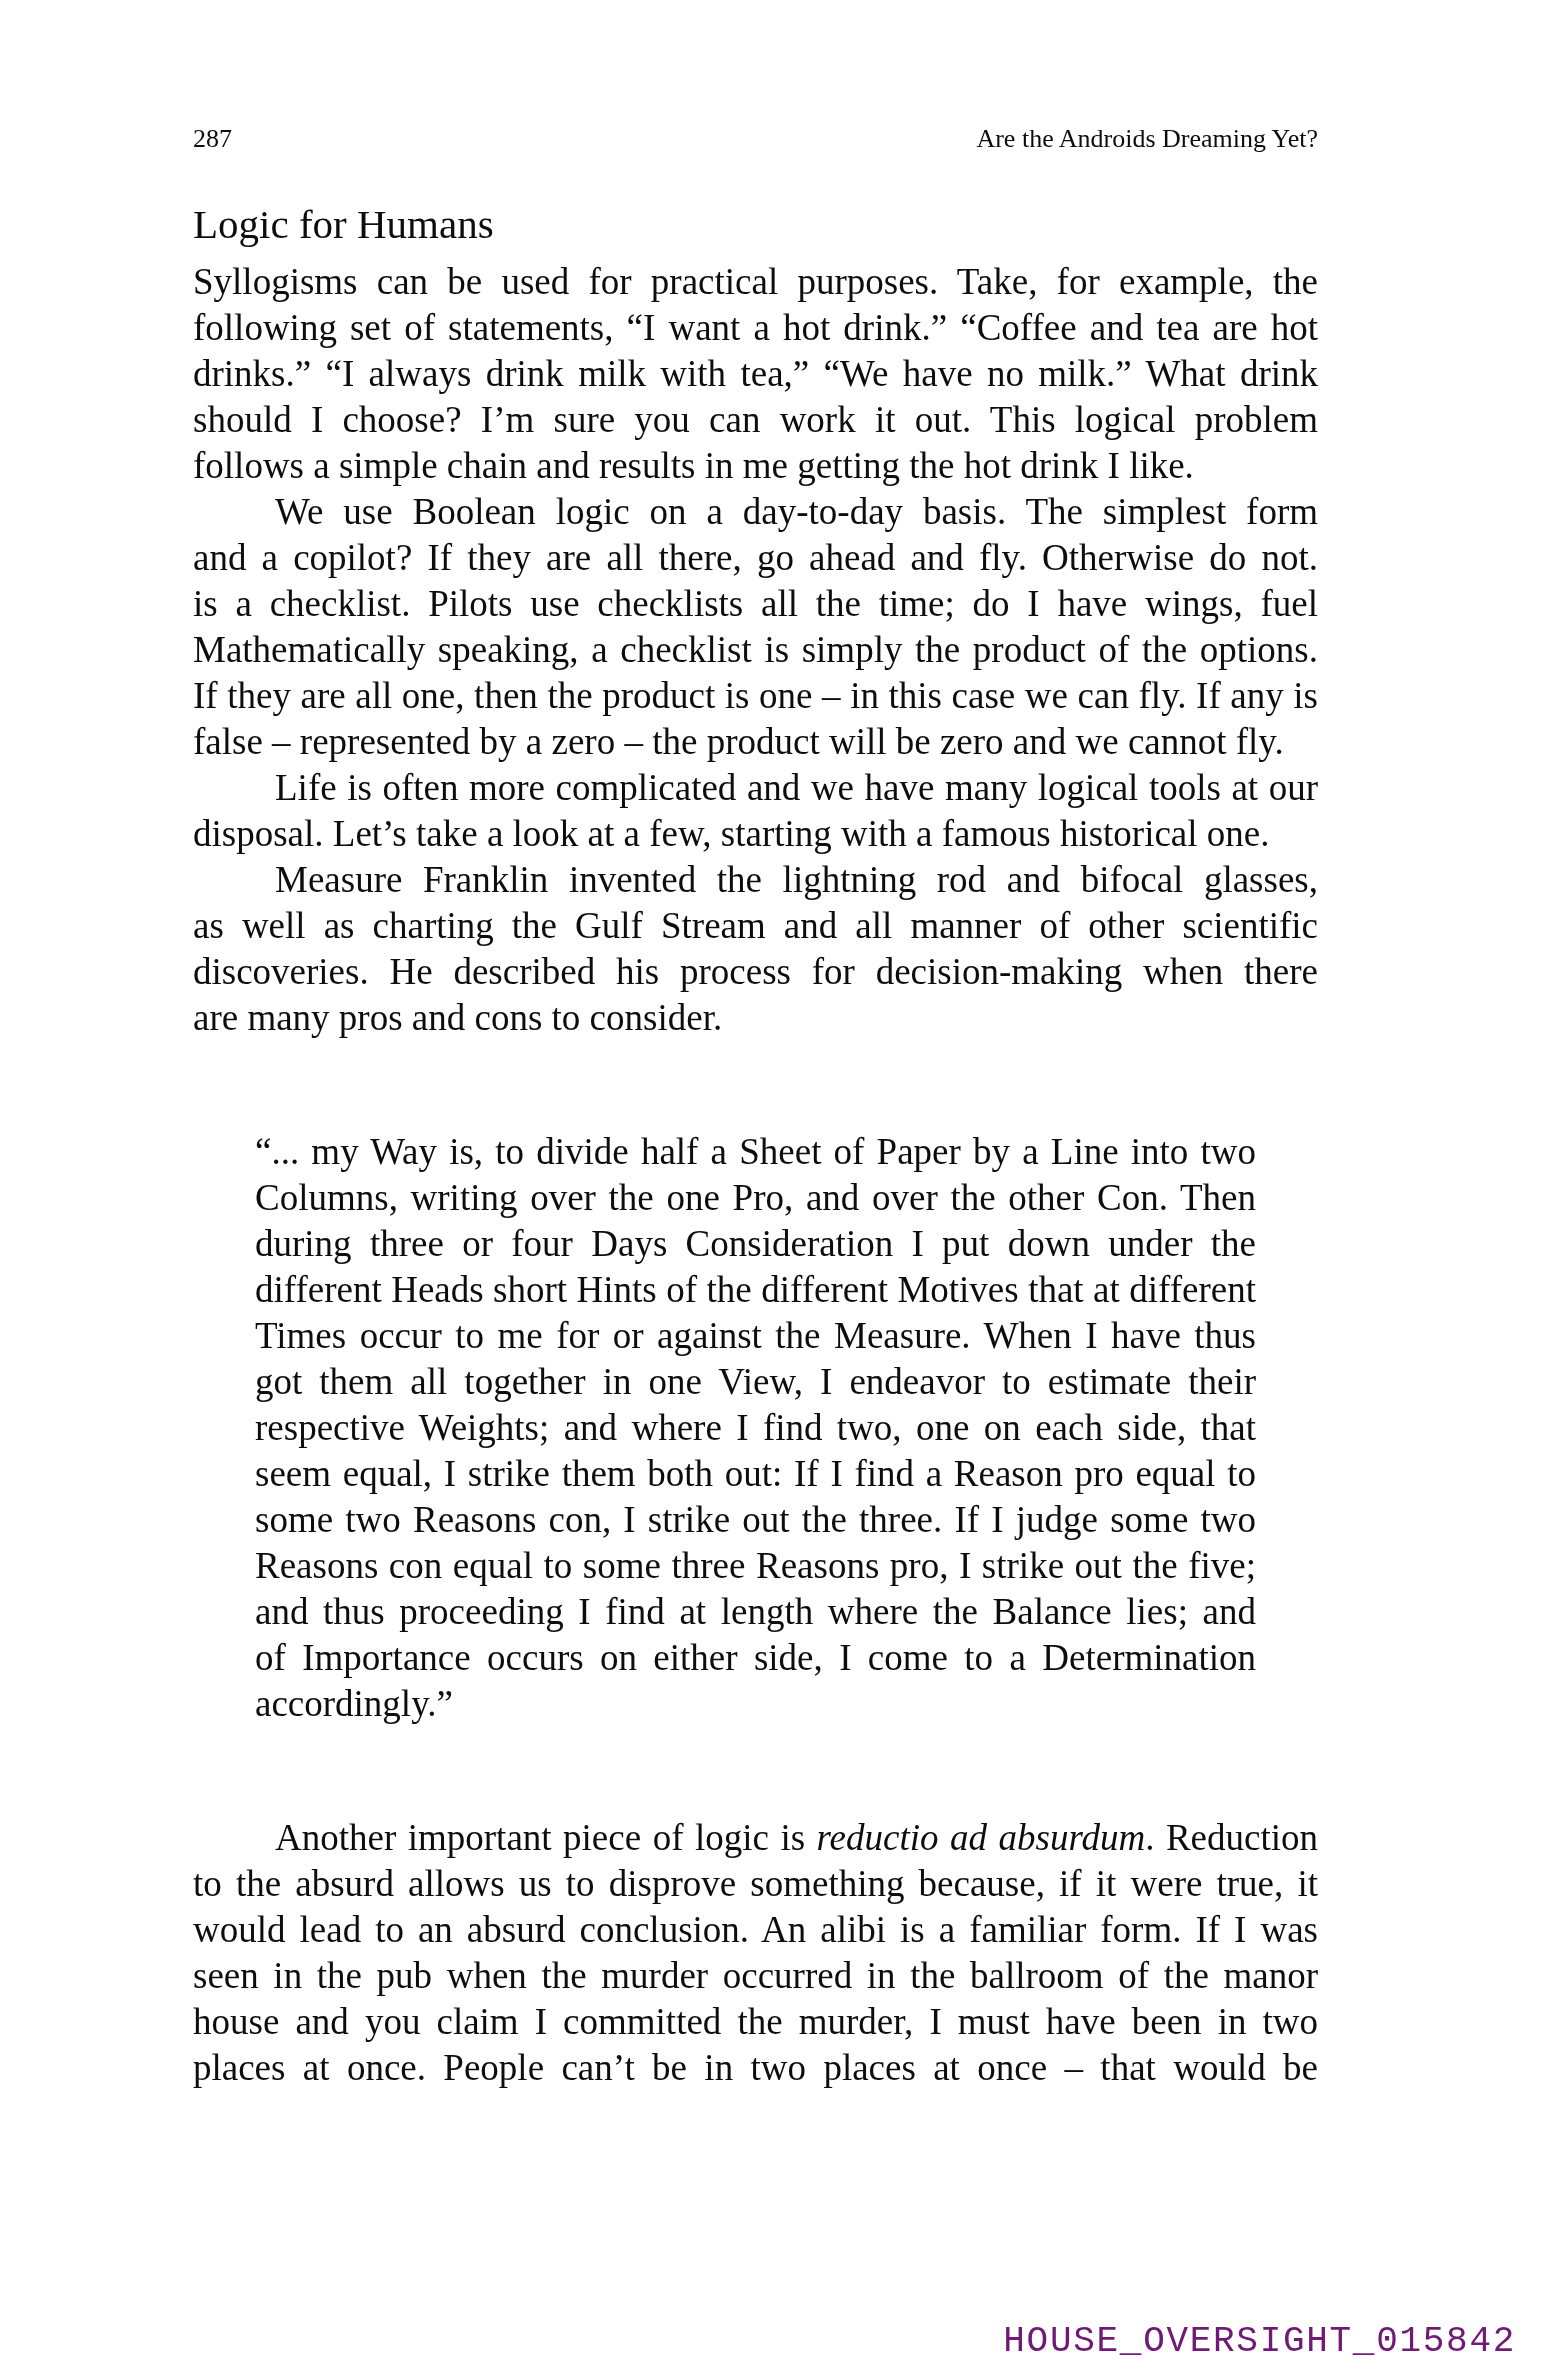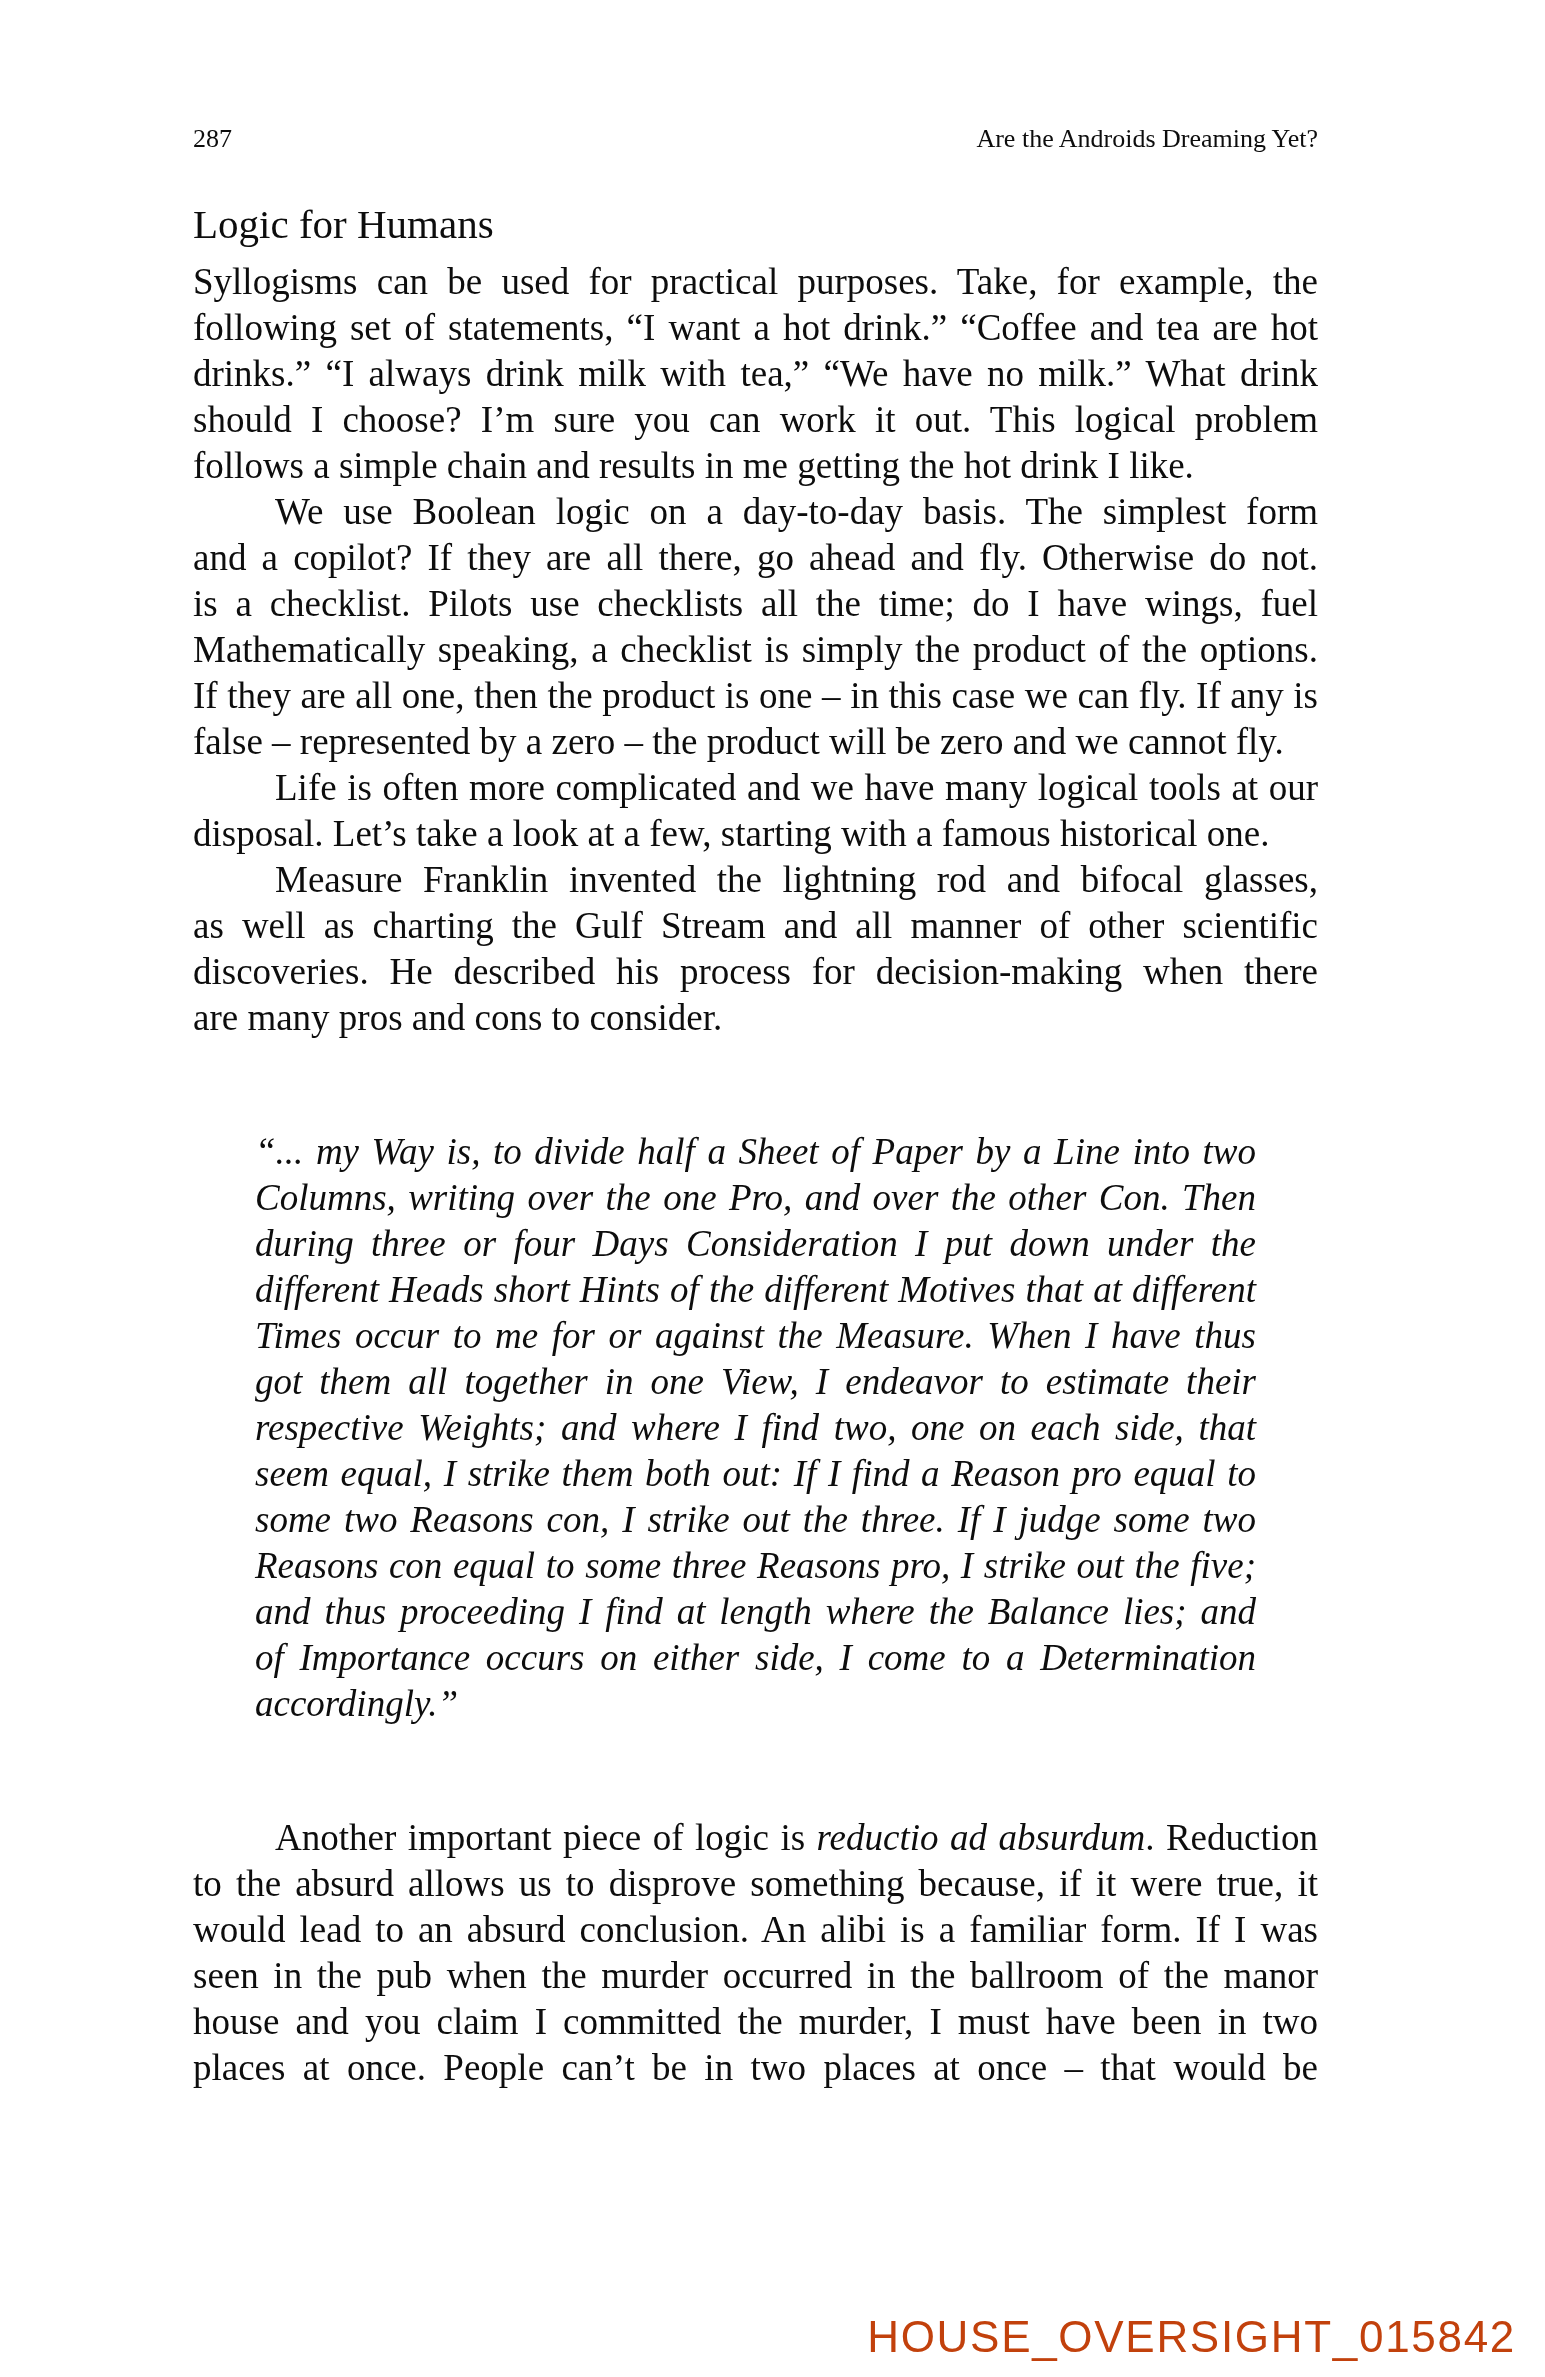--- a/index.html
+++ b/index.html
@@ -39,30 +39,29 @@
   .para .line {
     text-align: justify;
     text-align-last: justify;
     text-justify: inter-word;
   }
   .para .line.lastline { text-align-last: left; }
   .para .line.indent { text-indent: 82px; }
   .para.quote {
     margin: 88px 8px 88px 62px;
     width: 1001px;
-    font-style: italic;
   }
   .stamp-footer {
     position: absolute;
     right: 29px;
     bottom: 15.5px;
-    font-family: Liberation Sans, sans-serif;
-    font-size: 44px;
+    font-family: Liberation Mono, monospace;
+    font-size: 36px;
     letter-spacing: 1.7px;
-    color: #c2410c;
+    color: #701a75;
   }
 </style>
 </head>
 <body>
 
 <div class="page">
 
   <header class="running-header">
     <span class="page-number">287</span>
     <span class="running-title">Are the Androids Dreaming Yet?</span>

